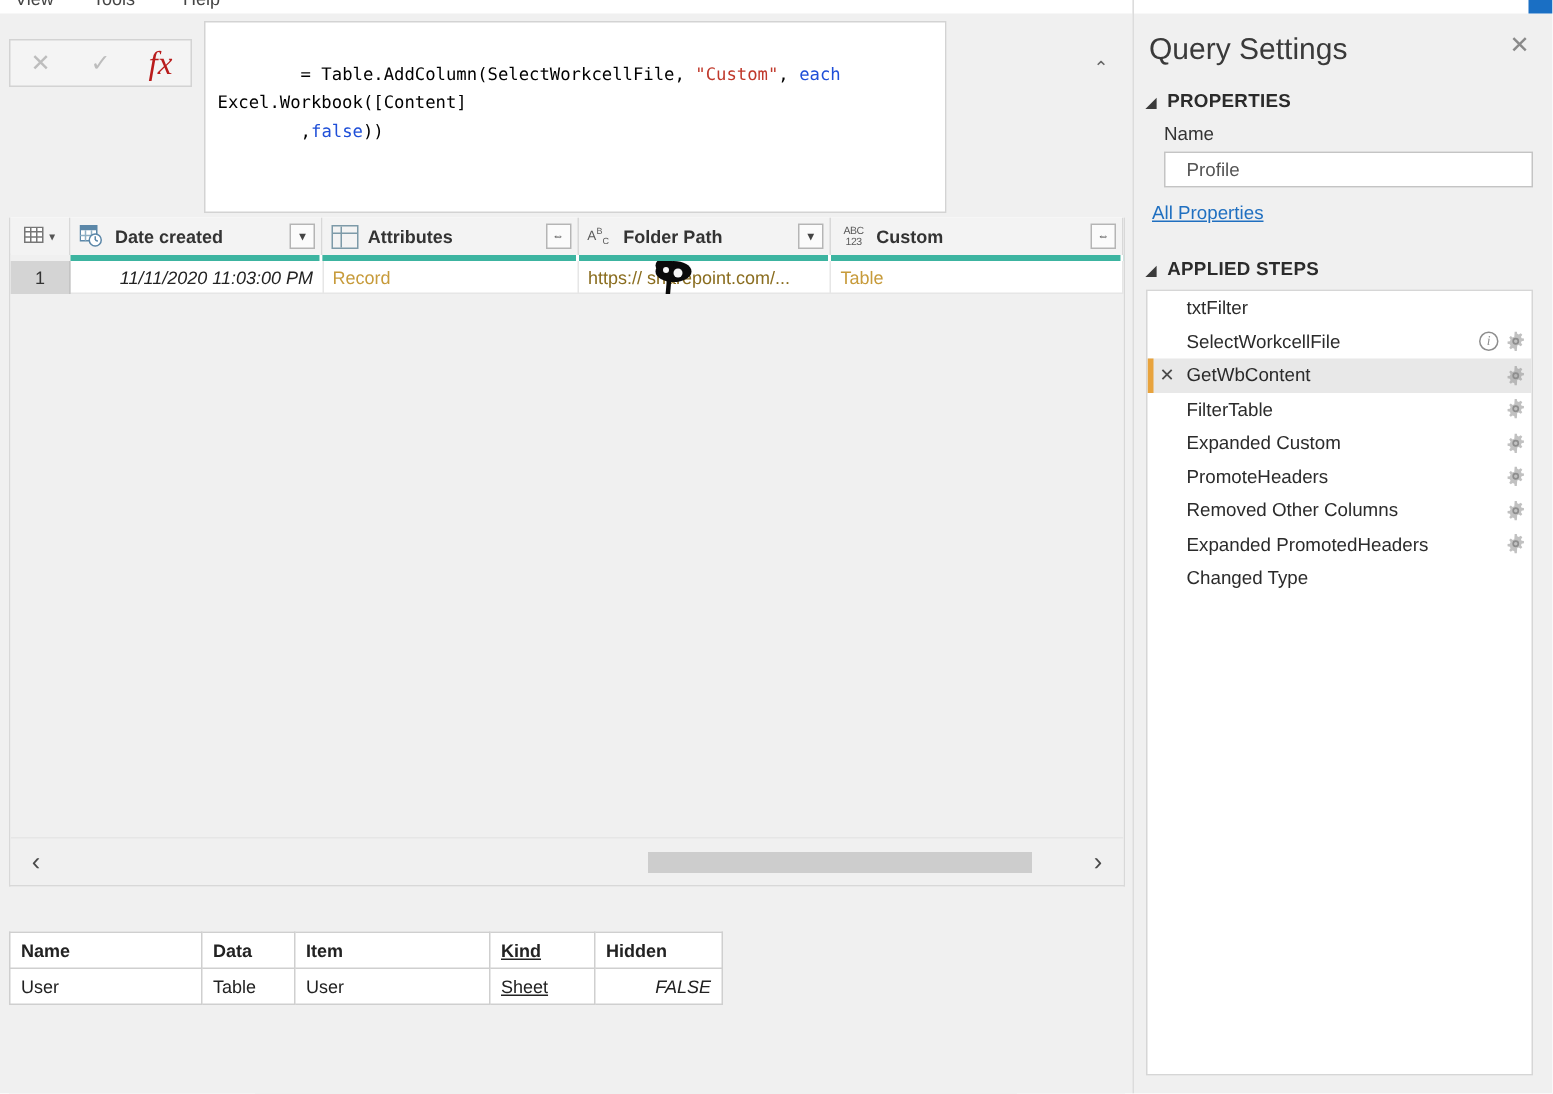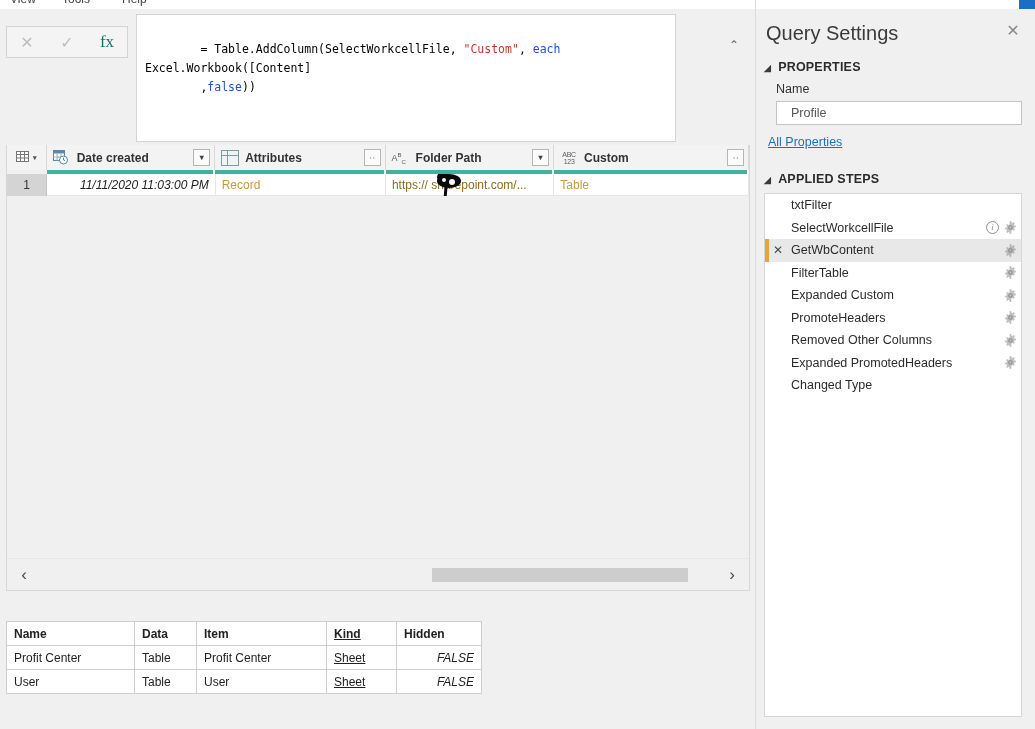--- a/index.html
+++ b/index.html
@@ -38,24 +38,24 @@
   .fbar-wrap {
     position: absolute; left: 6px; top: 5px; width: 744px; height: 128px;
   }
   .fbar-btns {
     position: absolute; left: 0; top: 12px; width: 122px; height: 32px;
     border: 1px solid #d3d3d3; background: #f4f4f4;
     display: flex; align-items: center; justify-content: space-around;
   }
   .fbtn { width: 34px; height: 30px; display: flex; align-items: center; justify-content: center;
           color: #bdbdbd; font-size: 16px; cursor: default; }
-  .fbtn.fx { font-family: "Liberation Serif", serif; color: #0f766e; font-size: 17px; }
+  .fbtn.fx { font-style: italic; font-family: "Liberation Serif", serif; color: #b91c1c; font-size: 22px; }
 
   .fbar-input {
-    position: absolute; left: 130px; top: 0; width: 540px; height: 128px;
+    position: absolute; left: 130px; top: 0; width: 495px; height: 128px;
     background: #ffffff; border: 1px solid #d3d3d3;
     padding: 6px 30px 6px 8px;
     font-family: "DejaVu Sans Mono", monospace;
     font-size: 11.5px; line-height: 19px; color: #000000;
     white-space: pre-wrap; overflow: hidden;
   }
   .tok-str { color: #c0392b; }
   .tok-kw  { color: #1f4fd8; }
   .fbar-chev {
     position: absolute; right: 6px; top: 22px; width: 20px; height: 18px;
@@ -312,27 +312,20 @@
             <tr id="ptbl-head">
               <th class="pw0">Name</th>
               <th class="pw1">Data</th>
               <th class="pw2">Item</th>
               <th class="pw3">Kind</th>
               <th class="pw4">Hidden</th>
             </tr>
           </thead>
         <tbody id="ptbl-body">
             <tr>
-              <td class="pw0">Profit Center</td>
-              <td class="pw1">Table</td>
-              <td class="pw2">Profit Center</td>
-              <td class="pw3">Sheet</td>
-              <td class="pw4 bool">FALSE</td>
-            </tr>
-            <tr>
               <td class="pw0">User</td>
               <td class="pw1">Table</td>
               <td class="pw2">User</td>
               <td class="pw3">Sheet</td>
               <td class="pw4 bool">FALSE</td>
             </tr>
           </tbody>
       </table>
     </div>
   </div>

